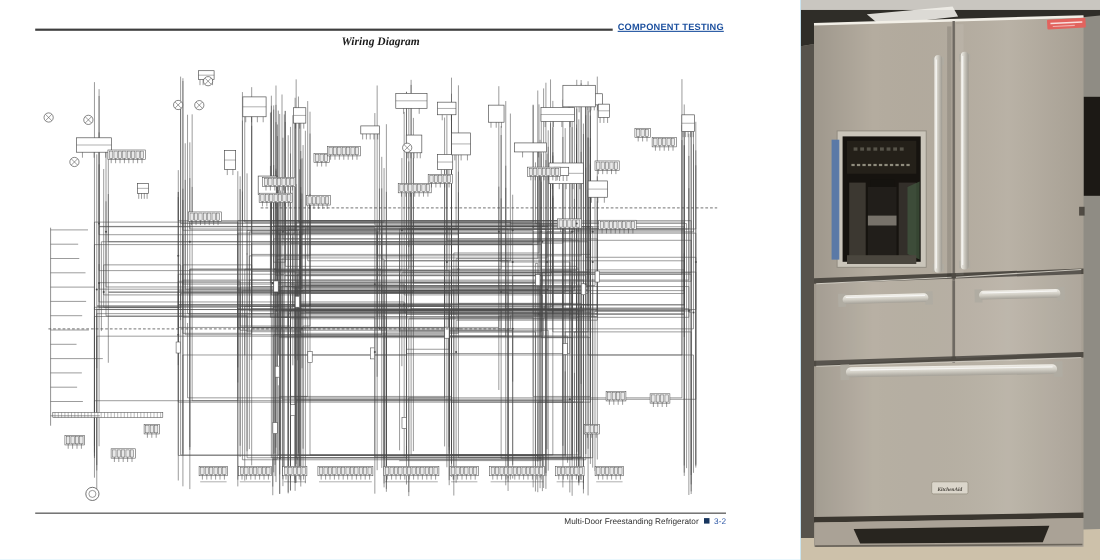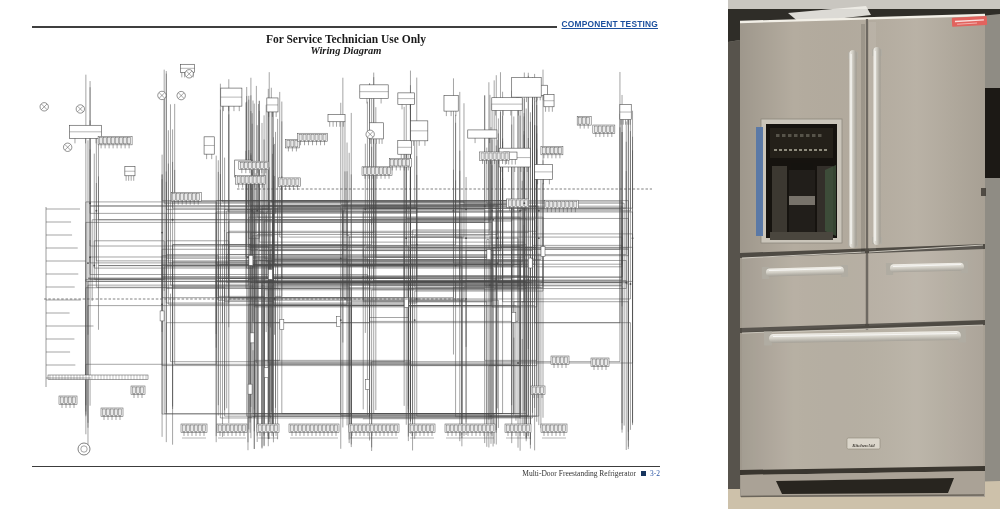--- a/index.html
+++ b/index.html
@@ -11,40 +11,39 @@
   .header-rule{flex:1;height:2.4px;background:var(--rule-dark,#3f3f3f);margin-bottom:1px;}
   .header-label{font-size:8.4px;font-weight:bold;letter-spacing:.2px;color:var(--header-blue,#1b4f9e);
                 text-decoration:underline;margin-left:5px;white-space:nowrap;}
   .doc-title{position:absolute;left:32px;top:33px;width:628px;text-align:center;
              font-family:"Liberation Serif",serif;color:#1a1a1a;}
   .doc-title .t1{font-size:11.5px;font-weight:bold;line-height:12px;}
   .doc-title .t2{font-size:10.5px;font-weight:bold;line-height:11px;font-style:italic;}
   #wiring{position:absolute;left:32px;top:57px;}
   .footer-rule{position:absolute;left:32px;top:466px;width:628px;height:1.2px;background:#3c3c3c;}
   .doc-footer{position:absolute;right:68px;top:469px;display:flex;align-items:center;
-              font-family:Liberation Serif, serif;font-size:7.5px;color:#333;}
+              font-family:Liberation Sans, sans-serif;font-size:7.5px;color:#333;}
   .f-square{display:inline-block;width:5px;height:5px;background:var(--square-navy,#17355e);margin:0 4px 0 5px;}
   .f-page{color:var(--footer-blue,#2a55a5);}
   
   .photo{position:absolute;left:728px;top:0;width:272px;height:509px;}
 </style>
 </head>
 <body>
 
 <div class="canvas">
 
   <div class="doc">
 
     <div class="doc-header">
       <div class="header-rule"></div>
       <span class="header-label">COMPONENT TESTING</span>
     </div>
 
     <div class="doc-title">
-      <div class="t1">For Service Technician Use Only</div>
       <div class="t2">Wiring Diagram</div>
     </div>
 
     <svg id="wiring" width="630" height="404" viewBox="0 0 630 404">
         <path d="M186.29752382910812 103.27115674666129V224.96255399533547H479.72487829513847V188.11115679563954" fill="none" stroke="#4a4a4a" stroke-width="0.5"></path>
         <path d="M384.7579574689269 20.57606547535397V156.3718186539132H218.89409057525918V162.2695810510777" fill="none" stroke="#4a4a4a" stroke-width="0.5"></path>
         <path d="M213.87324910033493 45.40206696535461V199.98646757220848H454.78665112326854V182.48988370522858H456.8866511232685V359.91951538668945" fill="none" stroke="#4a4a4a" stroke-width="0.5"></path>
         <path d="M481.8248782951385 59.47941551380791V208.67755814678966H317.1566016292665V359.98532313434407" fill="none" stroke="#4a4a4a" stroke-width="0.5"></path>
         <path d="M470.57859365474434 34.7049608703237V190.9692294150591H333.33357408801095V275.911746325437" fill="none" stroke="#4a4a4a" stroke-width="0.5"></path>
         <path d="M236.28911934560165 31.872640745015815V221.414993408788H479.72487829513847V149.1636997286696H506.8110051789787V368.10504710441455" fill="none" stroke="#4a4a4a" stroke-width="0.5"></path>

